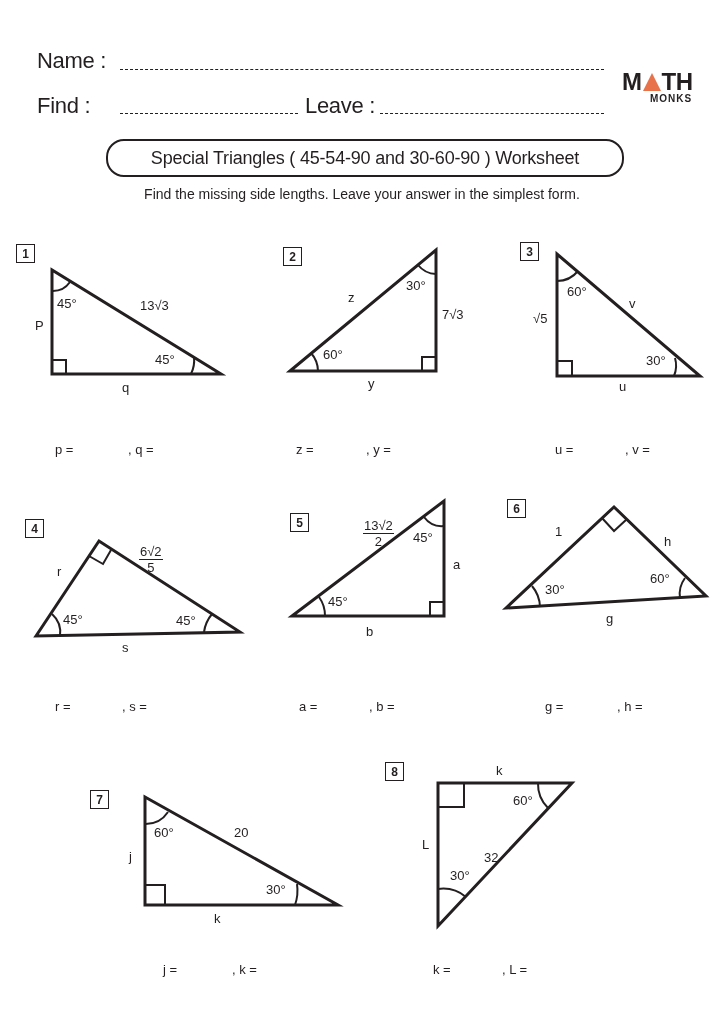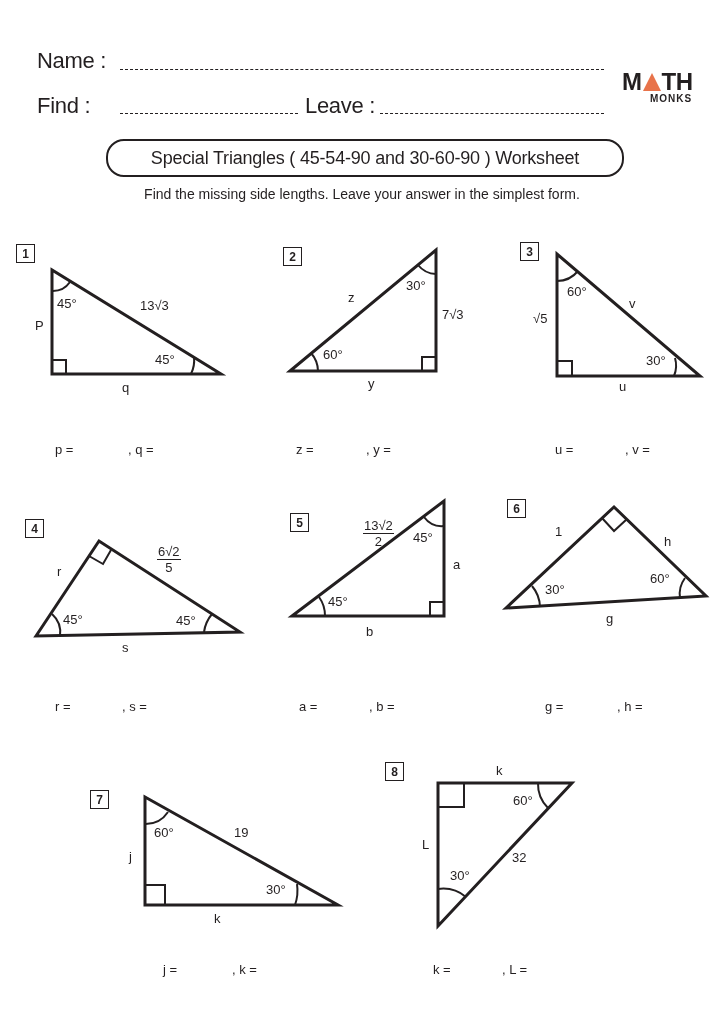--- a/index.html
+++ b/index.html
@@ -110,21 +110,21 @@
 <div class="numbox" style="left:520px;top:242px;">3</div>
 <div class="lbl" style="left:567px;top:284px;">60°</div>
 <div class="lbl" style="left:629px;top:296px;">v</div>
 <div class="lbl" style="left:533px;top:311px;">√5</div>
 <div class="lbl" style="left:646px;top:353px;">30°</div>
 <div class="lbl" style="left:619px;top:379px;">u</div>
 <div class="ans" style="left:555px;top:442px;">u =</div>
 <div class="ans" style="left:625px;top:442px;">, v =</div>
 
 <div class="numbox" style="left:25px;top:519px;">4</div>
-<div class="frac" style="left:157px;top:544px;">
+<div class="frac" style="left:139px;top:544px;">
   <div class="num">6√2</div>
   <div>5</div>
 </div>
 <div class="lbl" style="left:57px;top:564px;">r</div>
 <div class="lbl" style="left:63px;top:612px;">45°</div>
 <div class="lbl" style="left:176px;top:613px;">45°</div>
 <div class="lbl" style="left:122px;top:640px;">s</div>
 <div class="ans" style="left:55px;top:699px;">r =</div>
 <div class="ans" style="left:122px;top:699px;">, s =</div>
 
@@ -144,27 +144,27 @@
 <div class="lbl" style="left:555px;top:524px;">1</div>
 <div class="lbl" style="left:664px;top:534px;">h</div>
 <div class="lbl" style="left:650px;top:571px;">60°</div>
 <div class="lbl" style="left:545px;top:582px;">30°</div>
 <div class="lbl" style="left:606px;top:611px;">g</div>
 <div class="ans" style="left:545px;top:699px;">g =</div>
 <div class="ans" style="left:617px;top:699px;">, h =</div>
 
 <div class="numbox" style="left:90px;top:790px;">7</div>
 <div class="lbl" style="left:154px;top:825px;">60°</div>
-<div class="lbl" style="left:234px;top:825px;">19</div>
+<div class="lbl" style="left:234px;top:825px;">20</div>
 <div class="lbl" style="left:129px;top:849px;">j</div>
 <div class="lbl" style="left:266px;top:882px;">30°</div>
 <div class="lbl" style="left:214px;top:911px;">k</div>
 <div class="ans" style="left:163px;top:962px;">j =</div>
 <div class="ans" style="left:232px;top:962px;">, k =</div>
 
 <div class="numbox" style="left:385px;top:762px;">8</div>
 <div class="lbl" style="left:496px;top:763px;">k</div>
 <div class="lbl" style="left:513px;top:793px;">60°</div>
 <div class="lbl" style="left:422px;top:837px;">L</div>
-<div class="lbl" style="left:512px;top:850px;">32</div>
+<div class="lbl" style="left:484px;top:850px;">32</div>
 <div class="lbl" style="left:450px;top:868px;">30°</div>
 <div class="ans" style="left:433px;top:962px;">k =</div>
 <div class="ans" style="left:502px;top:962px;">, L =</div>
 
 </body></html>

